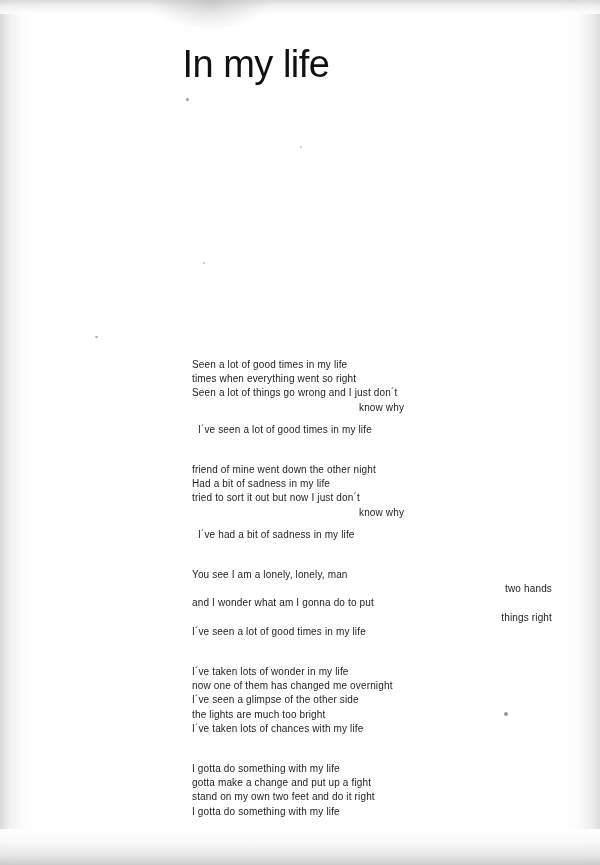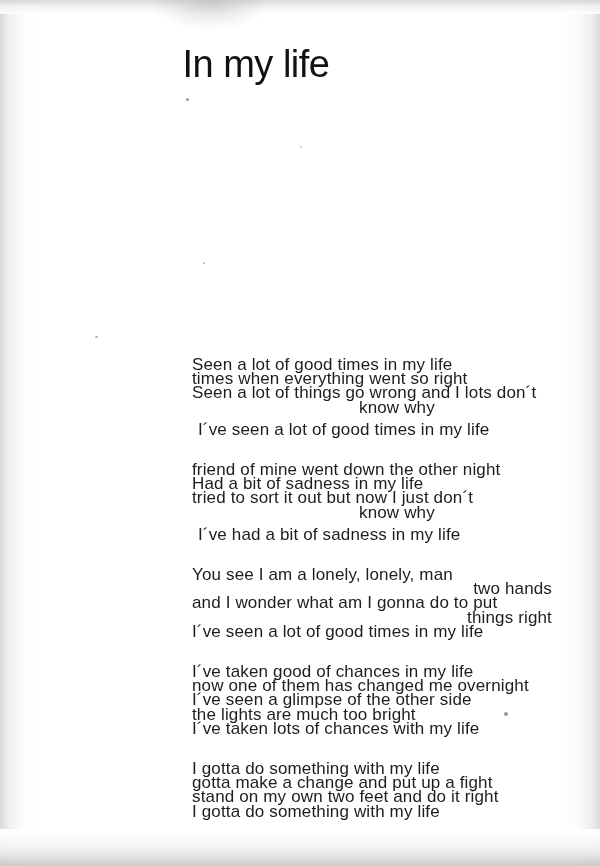--- a/index.html
+++ b/index.html
@@ -66,21 +66,21 @@
     font-weight: 400;
     color: #111111;
     font-family: "Liberation Sans", sans-serif;
   }
 
   .lyrics {
     position: absolute;
     left: 192px;
     top: 358px;
     width: 360px;
-    font-size: 17px;
+    font-size: 10px;
     line-height: 14.2px;
     color: #1d1d1d;
     letter-spacing: 0.15px;
   }
   .verse {
     margin-bottom: 26px;
   }
   .verse:last-child { margin-bottom: 16px; }
   .line { white-space: pre; }
   .line.indent-sm { padding-left: 6px; }
@@ -101,21 +101,21 @@
   <div class="speck" style="left:95px;top:336px;width:3px;height:2px;opacity:.8;"></div>
   <div class="speck" style="left:504px;top:712px;width:4px;height:4px;"></div>
   <div class="speck" style="left:300px;top:146px;width:2px;height:2px;opacity:.5;"></div>
 
   <h1 class="title">In my life</h1>
 
   <div class="lyrics">
     <div class="verse">
       <div class="line">Seen a lot of good times in my life</div>
       <div class="line">times when everything went so right</div>
-      <div class="line">Seen a lot of things go wrong and I lots don´t</div>
+      <div class="line">Seen a lot of things go wrong and I just don´t</div>
       <div class="line indent-lg">know why</div>
       <div class="line indent-sm gap">I´ve seen a lot of good times in my life</div>
     </div>
 
     <div class="verse">
       <div class="line">friend of mine went down the other night</div>
       <div class="line">Had a bit of sadness in my life</div>
       <div class="line">tried to sort it out but now I just don´t</div>
       <div class="line indent-lg">know why</div>
       <div class="line indent-sm gap">I´ve had a bit of sadness in my life</div>
@@ -123,21 +123,21 @@
 
     <div class="verse">
       <div class="line">You see I am a lonely, lonely, man</div>
       <div class="line indent-md">two hands</div>
       <div class="line">and I wonder what am I gonna do to put</div>
       <div class="line indent-md">things right</div>
       <div class="line">I´ve seen a lot of good times in my life</div>
     </div>
 
     <div class="verse">
-      <div class="line">I´ve taken good of chances in my life</div>
+      <div class="line">I´ve taken lots of wonder in my life</div>
       <div class="line">now one of them has changed me overnight</div>
       <div class="line">I´ve seen a glimpse of the other side</div>
       <div class="line">the lights are much too bright</div>
       <div class="line">I´ve taken lots of chances with my life</div>
     </div>
 
     <div class="verse">
       <div class="line">I gotta do something with my life</div>
       <div class="line">gotta make a change and put up a fight</div>
       <div class="line">stand on my own two feet and do it right</div>

